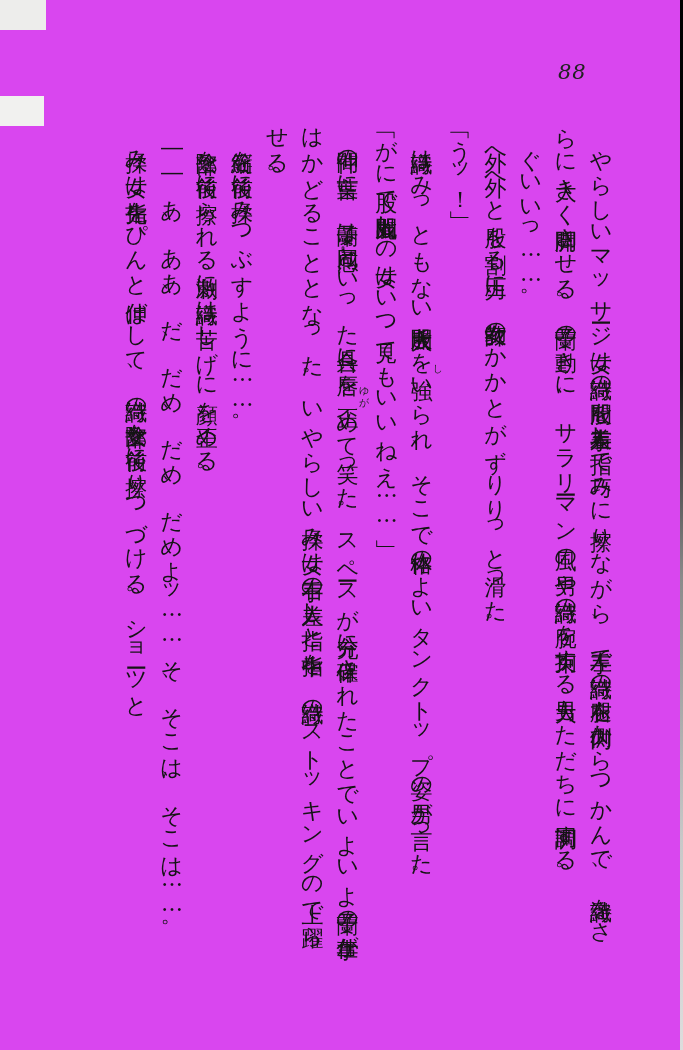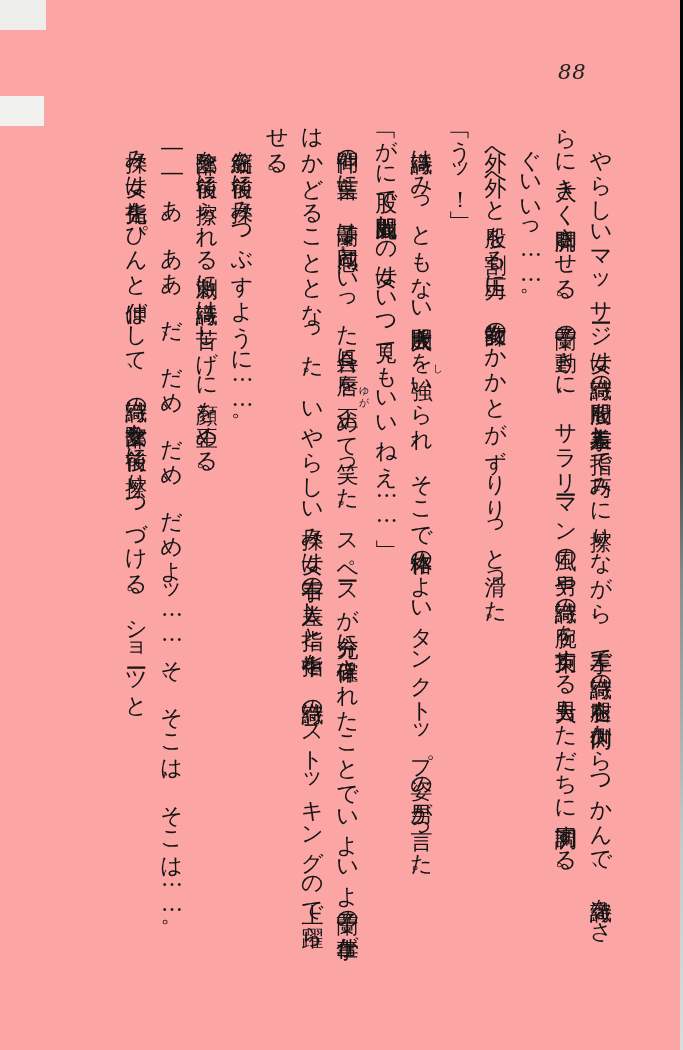--- a/index.html
+++ b/index.html
@@ -1,20 +1,20 @@
 <!DOCTYPE html>
 <html><head>
 <meta charset="utf-8">
 <style>
   html, body { margin: 0; padding: 0; }
   .book-page {
     position: relative;
     width: 683px;
     height: 1050px;
-    background: #fca5a5;
+    background: #d946ef;
     overflow: hidden;
     font-family: "DejaVu Serif", "Liberation Serif", serif;
   }
   .page-number {
     position: absolute;
     top: 60px;
     left: 558px;
     font-size: 21px;
     font-style: italic;
     color: #222;

